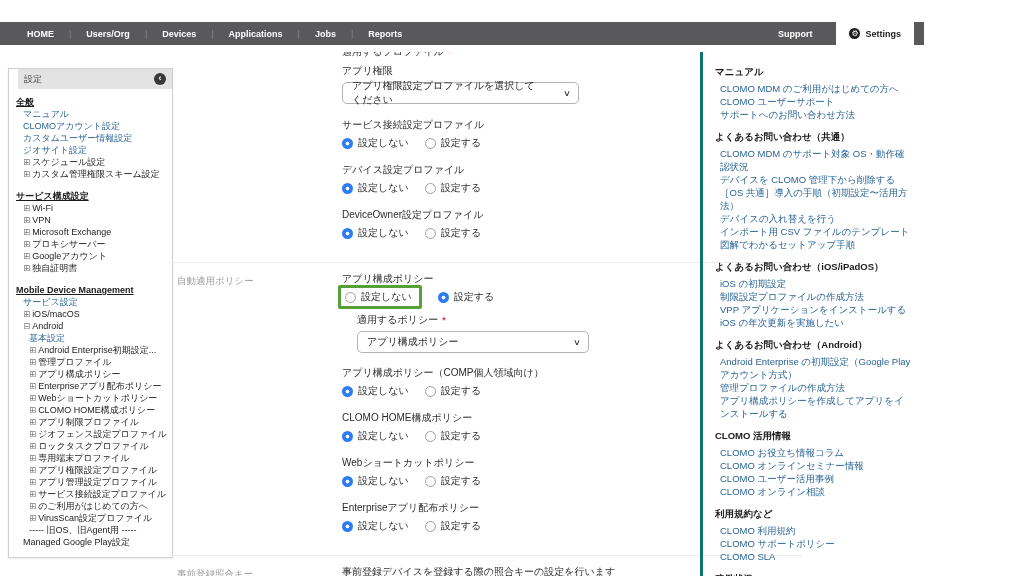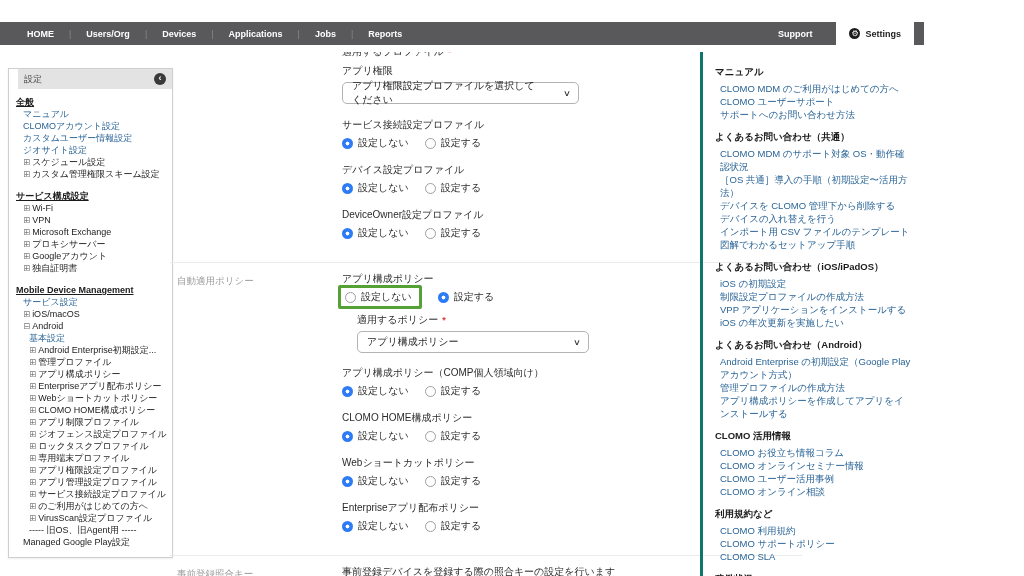--- a/index.html
+++ b/index.html
@@ -383,22 +383,22 @@
   <div class="help" id="help-panel">
       <div class="help-section">
         <div class="help-header">マニュアル</div>
         <div class="help-link">CLOMO MDM のご利用がはじめての方へ</div>
         <div class="help-link">CLOMO ユーザーサポート</div>
         <div class="help-link">サポートへのお問い合わせ方法</div>
       </div>
       <div class="help-section">
         <div class="help-header">よくあるお問い合わせ（共通）</div>
         <div class="help-link">CLOMO MDM のサポート対象 OS・動作確認状況</div>
+        <div class="help-link">デバイスを CLOMO 管理下から削除する</div>
         <div class="help-link">［OS 共通］導入の手順（初期設定〜活用方法）</div>
-        <div class="help-link">デバイスを CLOMO 管理下から削除する</div>
         <div class="help-link">デバイスの入れ替えを行う</div>
         <div class="help-link">インポート用 CSV ファイルのテンプレート</div>
         <div class="help-link">図解でわかるセットアップ手順</div>
       </div>
       <div class="help-section">
         <div class="help-header">よくあるお問い合わせ（iOS/iPadOS）</div>
         <div class="help-link">iOS の初期設定</div>
         <div class="help-link">制限設定プロファイルの作成方法</div>
         <div class="help-link">VPP アプリケーションをインストールする</div>
         <div class="help-link">iOS の年次更新を実施したい</div>

